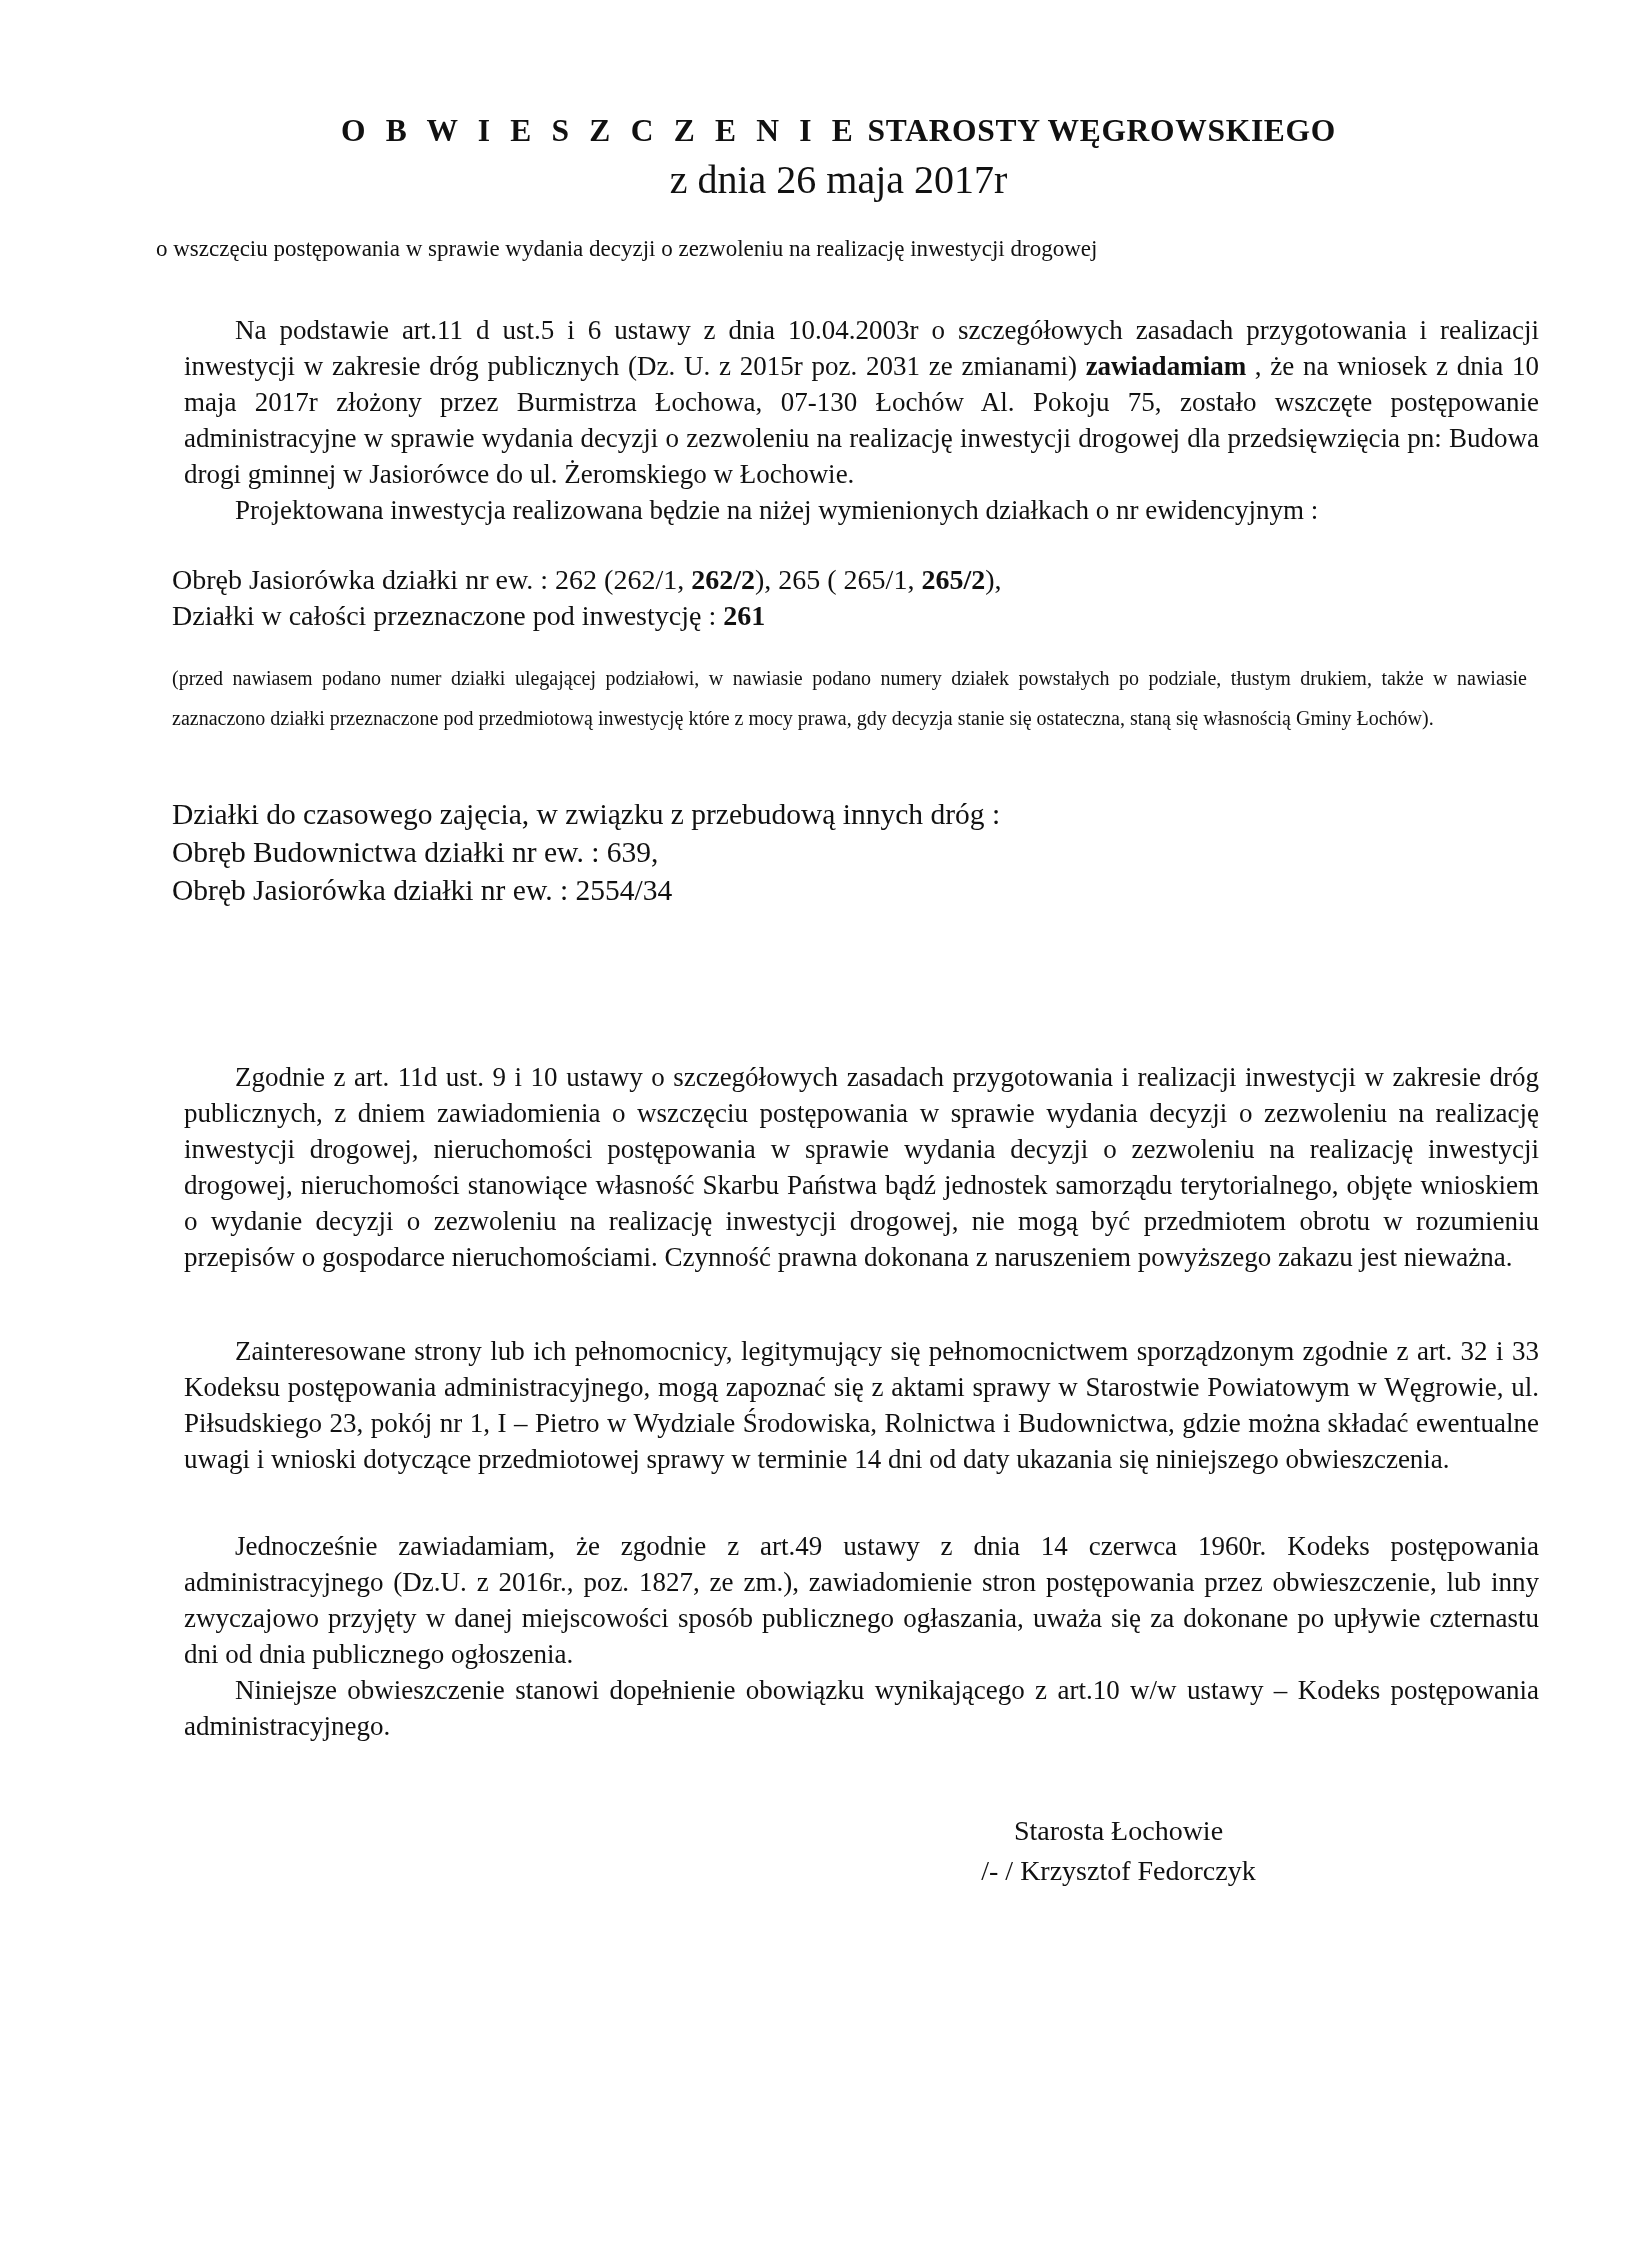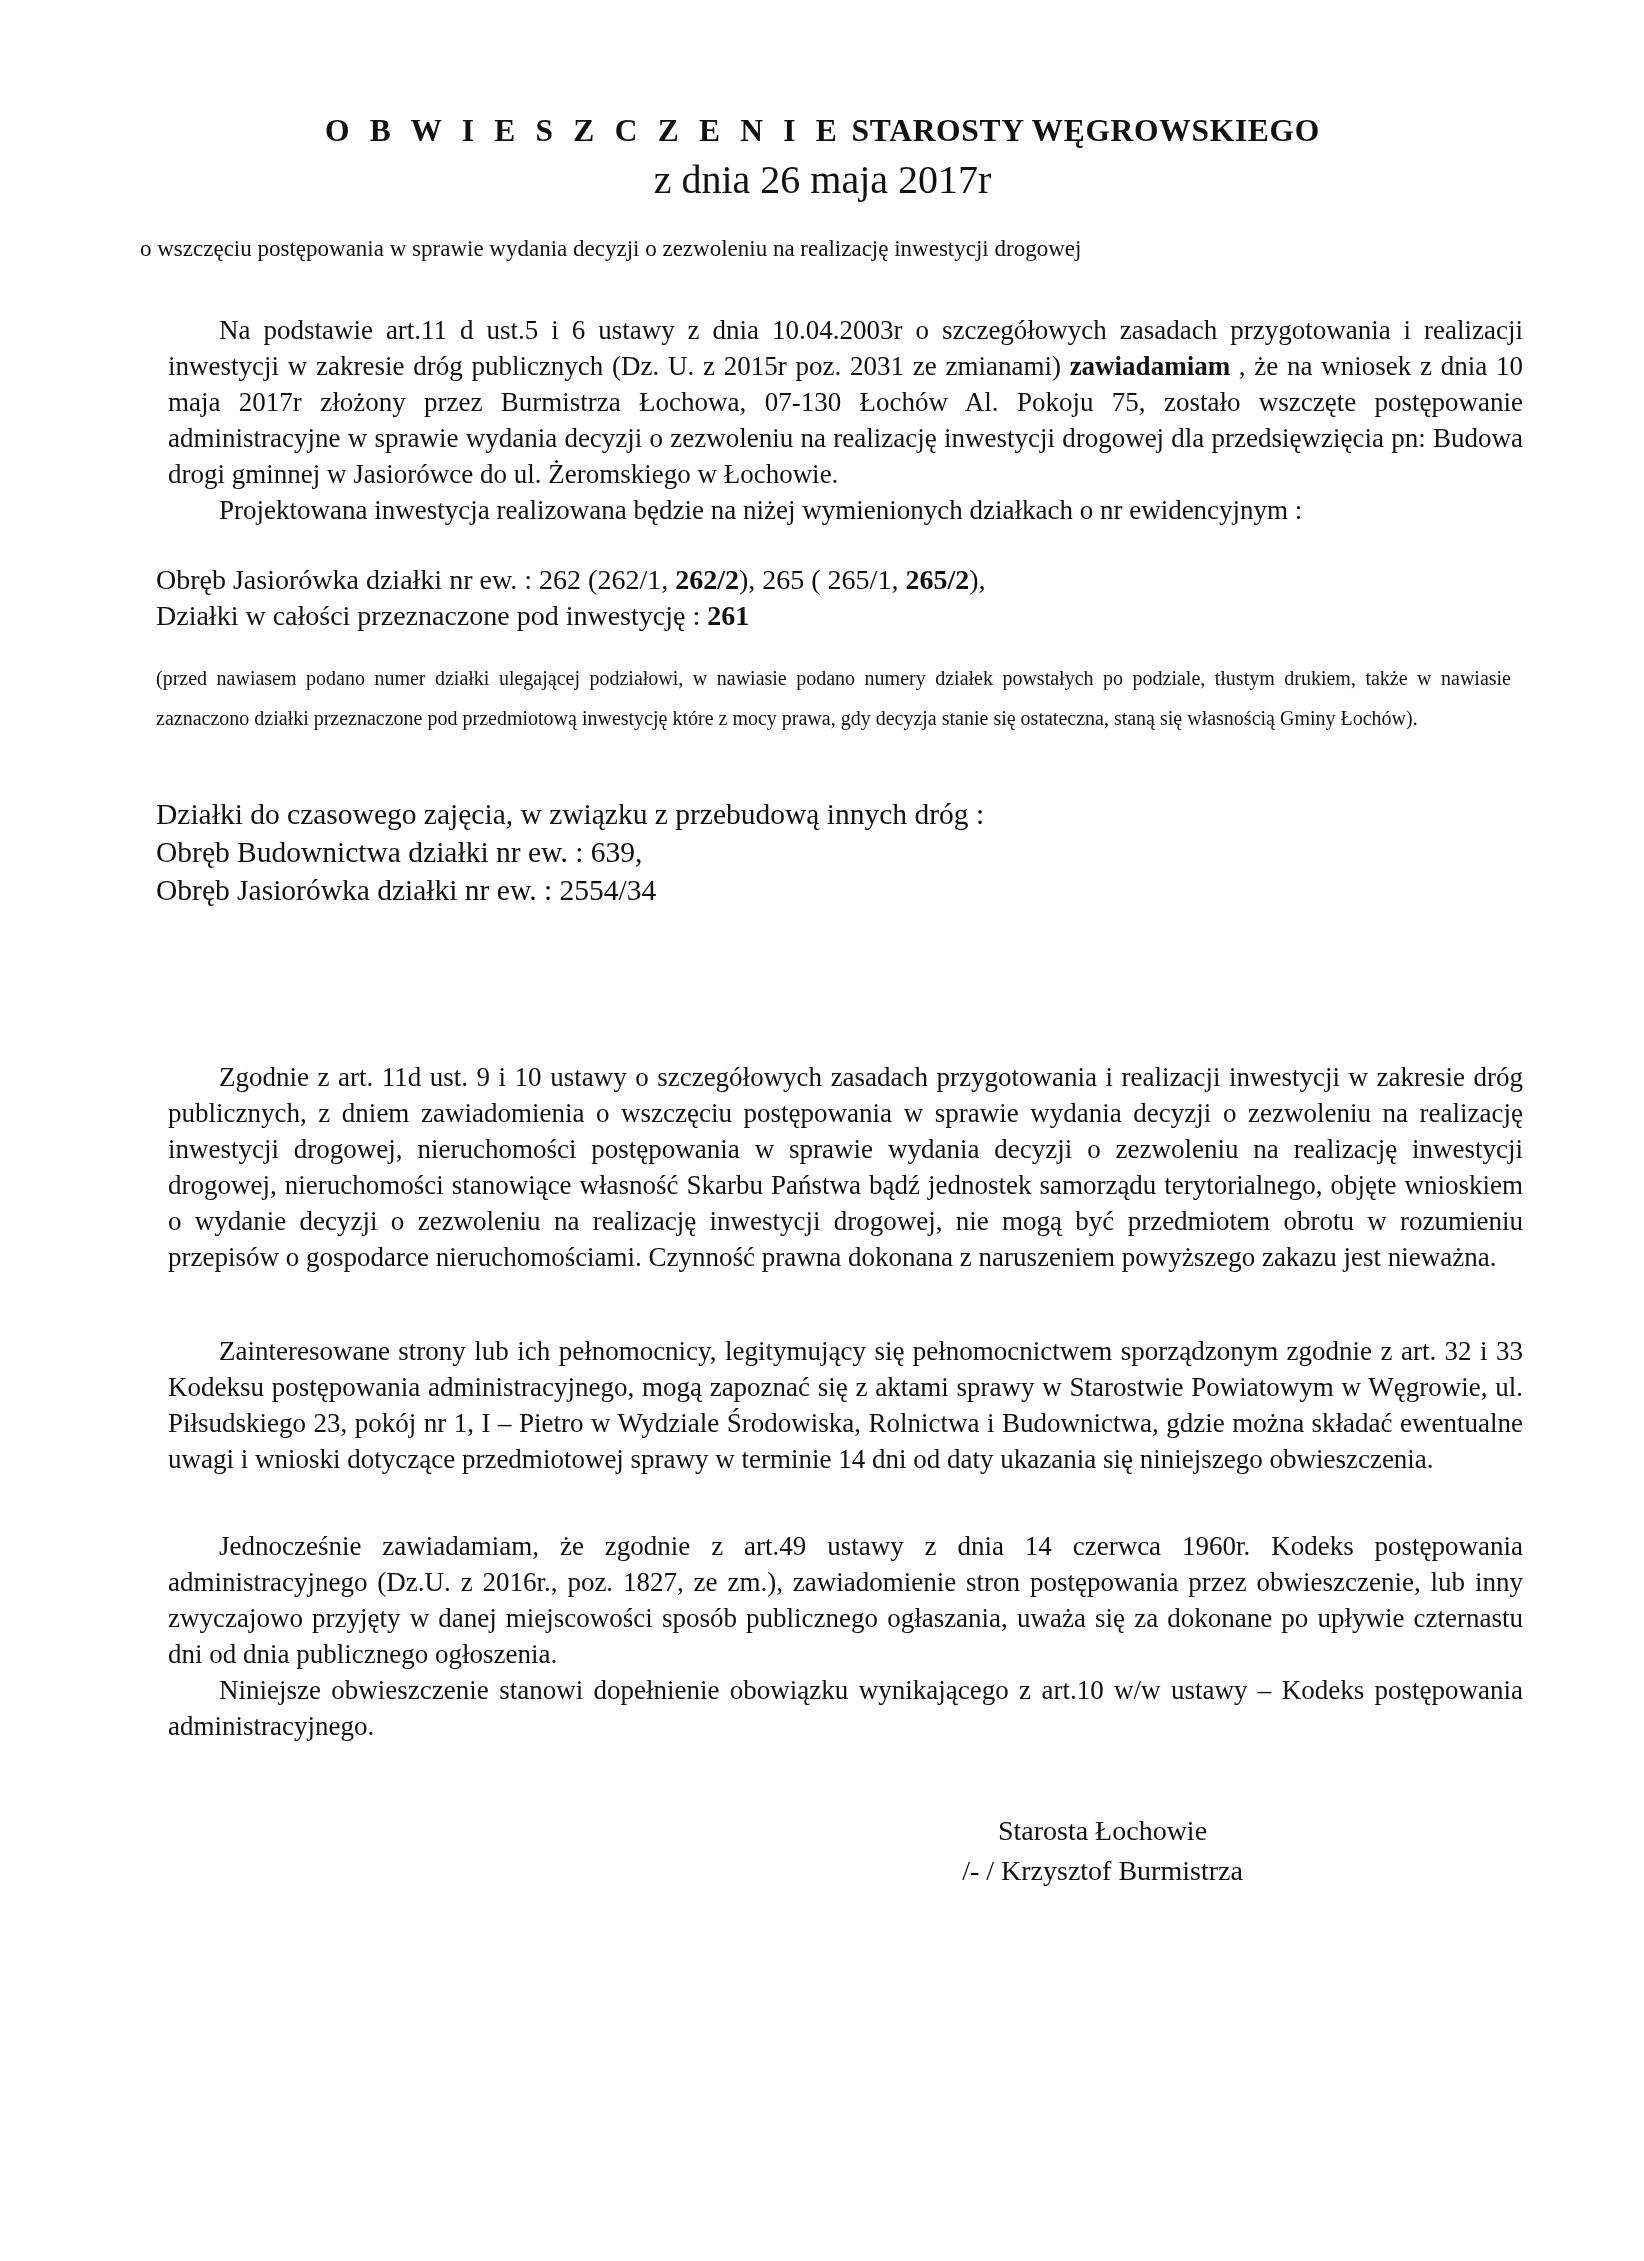--- a/index.html
+++ b/index.html
@@ -1,18 +1,18 @@
 <!DOCTYPE html>
 <html style="font-size:11px"><head>
 <meta charset="utf-8">
 <style>
   html, body { margin: 0; padding: 0; background: #ffffff; }
   body { width: 1645px; height: 2261px; position: relative; overflow: hidden;
          font-family: "Liberation Serif", "DejaVu Serif", serif; color: #111111; }
-  .page { position: absolute; left: 0; top: 0; width: 1548px; height: 2261px; }
+  .page { position: absolute; left: 16px; top: 0; width: 1548px; height: 2261px; }
   .title { position: absolute; left: 0; width: 1645px; text-align: center; top: 113px;
            font-size: 31.5px; font-weight: bold; letter-spacing: 0.7px; }
   .title .spaced { letter-spacing: 6.2px; }
   .date { position: absolute; left: 0; width: 1645px; text-align: center; top: 156px; font-size: 40px; }
   .subject { position: absolute; left: 140px; top: 236px; font-size: 23px; width: 1370px; }
   .body { position: absolute; left: 156px; width: 1355px; font-size: 27px; line-height: 36px; text-align: justify; }
   .indent { text-indent: 51px; margin-left: 12px; }
   .body b { font-weight: bold; }
   .p1 { top: 312px; }
   .p2 { top: 562px; font-size: 28px; line-height: 36px; text-align: left; }
@@ -62,17 +62,17 @@
   <div class="body indent p6">Zgodnie z art. 11d ust. 9 i 10 ustawy o szczegółowych zasadach przygotowania i realizacji inwestycji w zakresie dróg publicznych, z dniem zawiadomienia o wszczęciu postępowania w sprawie wydania decyzji o zezwoleniu na realizację inwestycji drogowej, nieruchomości postępowania w sprawie wydania decyzji o zezwoleniu na realizację inwestycji drogowej, nieruchomości stanowiące własność Skarbu Państwa bądź jednostek samorządu terytorialnego, objęte wnioskiem o wydanie decyzji o zezwoleniu na realizację inwestycji drogowej, nie mogą być przedmiotem obrotu w rozumieniu przepisów o gospodarce nieruchomościami. Czynność prawna dokonana z naruszeniem powyższego zakazu jest nieważna.</div>
 
   <div class="body indent p7">Zainteresowane strony lub ich pełnomocnicy, legitymujący się pełnomocnictwem sporządzonym zgodnie z art. 32 i 33 Kodeksu postępowania administracyjnego, mogą zapoznać się z aktami sprawy w Starostwie Powiatowym w Węgrowie, ul. Piłsudskiego 23, pokój nr 1, I – Pietro w Wydziale Środowiska, Rolnictwa i Budownictwa, gdzie można składać ewentualne uwagi i wnioski dotyczące przedmiotowej sprawy w terminie 14 dni od daty ukazania się niniejszego obwieszczenia.</div>
 
   <div class="body indent p8">Jednocześnie zawiadamiam, że zgodnie z art.49 ustawy z dnia 14 czerwca 1960r. Kodeks postępowania administracyjnego (Dz.U. z 2016r., poz. 1827, ze zm.), zawiadomienie stron postępowania przez obwieszczenie, lub inny zwyczajowo przyjęty w danej miejscowości sposób publicznego ogłaszania, uważa się za dokonane po upływie czternastu dni od dnia publicznego ogłoszenia.</div>
 
   <div class="body indent p9">Niniejsze obwieszczenie stanowi dopełnienie obowiązku wynikającego z art.10 w/w ustawy – Kodeks postępowania administracyjnego.</div>
 
   <div class="sig">
     <span class="line">Starosta Łochowie</span>
-    <span class="line">/- / Krzysztof Burmistrza</span>
+    <span class="line">/- / Krzysztof Fedorczyk</span>
   </div>
 
 </div>
 
 
 </body></html>

